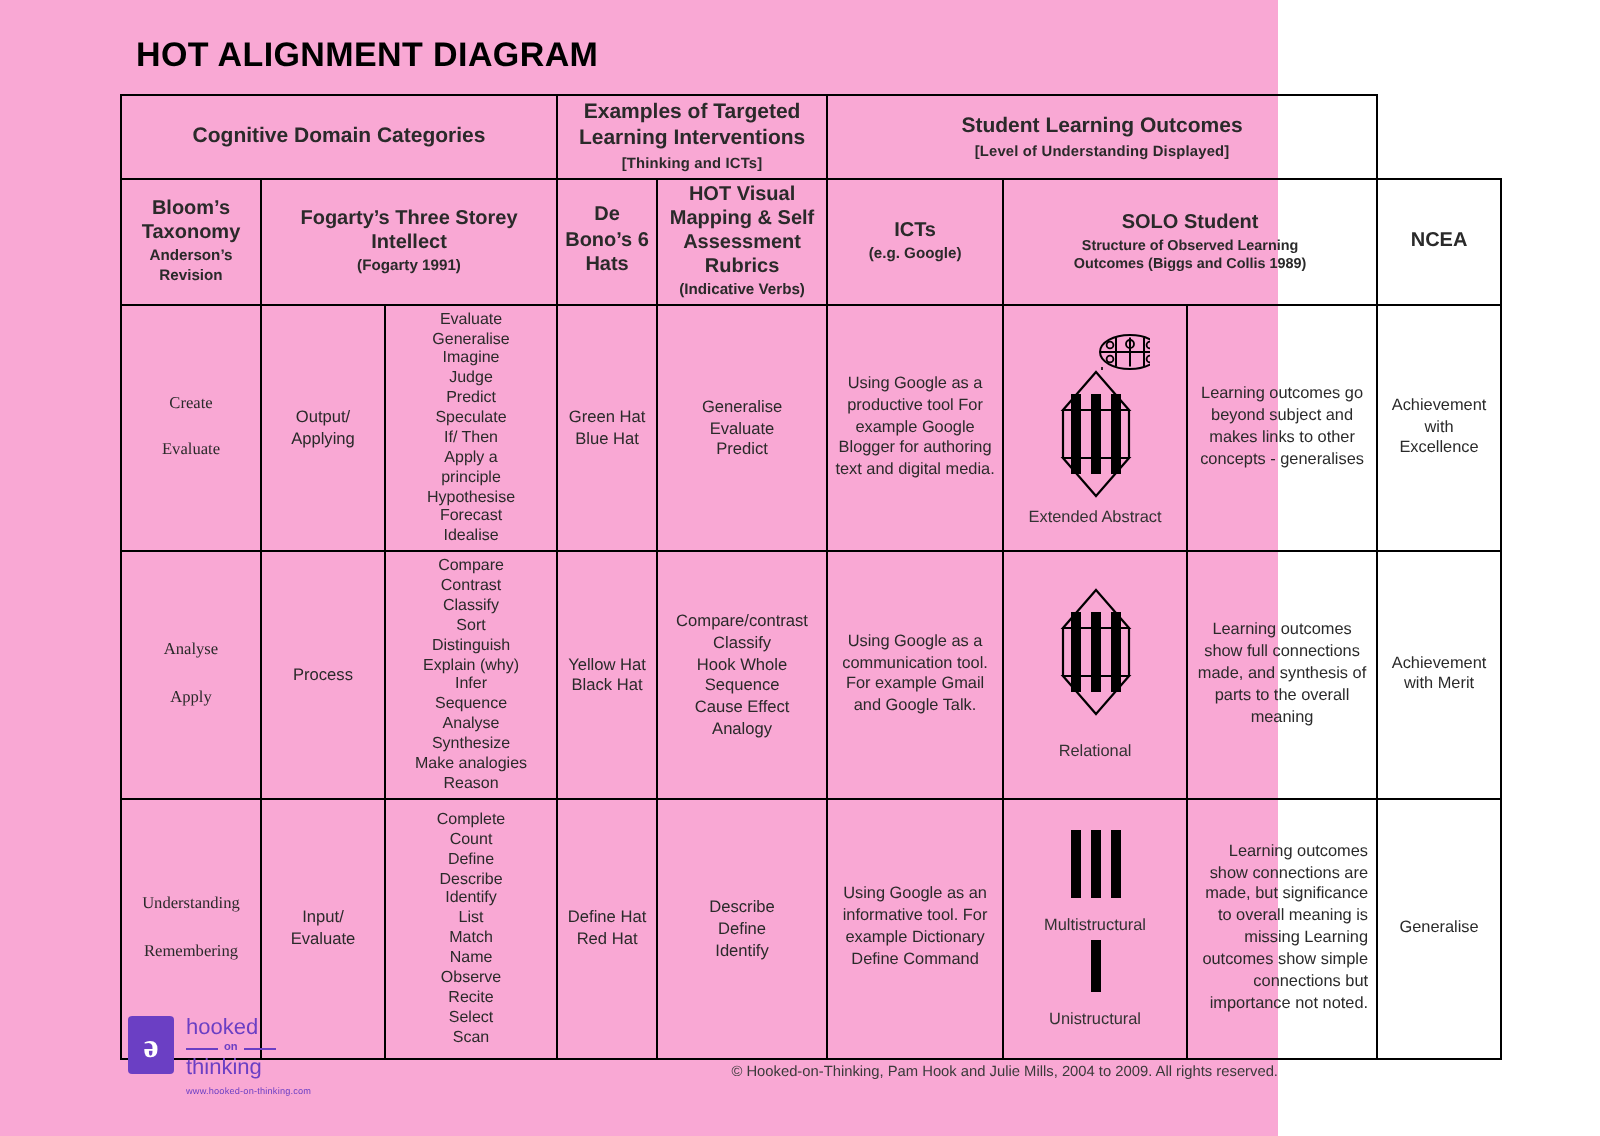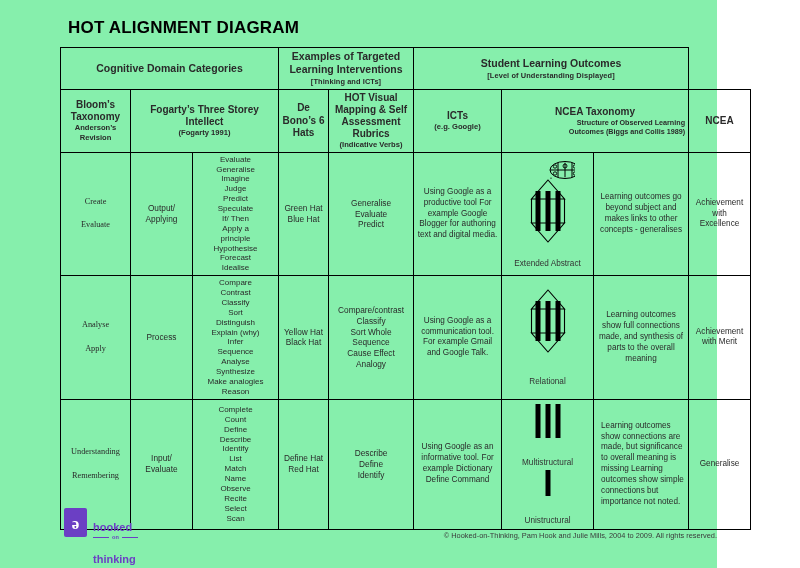--- a/index.html
+++ b/index.html
@@ -8,23 +8,23 @@
     padding: 0;
     width: 800px;
     height: 568px;
     background: #ffffff;
     font-family: "Liberation Sans", sans-serif;
     color: #1a1a1a;
     overflow: hidden;
   }
   #page {
     position: relative;
-    width: 717px;
+    width: 639px;
     height: 568px;
-    background: #86efac;
+    background: #f9a8d4;
   }
   .doc-title {
     position: absolute;
     left: 68px;
     top: 18px;
     font-size: 17px;
     font-weight: bold;
     letter-spacing: 0.2px;
     color: #000;
   }
@@ -70,21 +70,20 @@
     display: block;
     font-size: 7.6px;
     font-weight: bold;
     line-height: 1.25;
   }
   .colhead .sm2 {
     display: block;
     font-size: 7.2px;
     font-weight: bold;
     line-height: 1.25;
-    text-align: right;
   }
   
   .cell {
     font-size: 8.1px;
     line-height: 1.32;
     color: #333;
   }
   .cell.pad { font-size: 8.3px; }
   .verbs {
     font-size: 8.0px;
@@ -93,28 +92,28 @@
     padding-bottom: 2px;
   }
   .two-line span { display: block; font-family: Liberation Serif, serif; }
   .two-line .gap { height: 13px; }
   .para {
     font-size: 8.2px;
     line-height: 1.33;
     text-align: center;
     padding: 0 5px;
   }
-  .para.left { text-align: left; padding-left: 7px; padding-right: 4px; }
+  .para.left { text-align: right; padding-left: 7px; padding-right: 4px; }
   
   .solo-cell { padding: 4px 2px 4px 2px; }
   .solo-unit { position: relative; }
   .solo-label {
     font-size: 8.2px;
     color: #333;
-    margin-top: 14px;
+    margin-top: 3px;
     line-height: 1.2;
   }
   .bars { display: block; margin: 0 auto; }
   
   .logo-wrap {
     position: absolute;
     left: 64px;
     top: 508px;
     display: flex;
     align-items: flex-start;
@@ -134,24 +133,23 @@
     transform: translate(-50%,-50%);
     color: #ffffff;
     font-size: 17px;
     font-weight: bold;
     font-family: "Liberation Serif", serif;
     line-height: 1;
   }
   .logo-text { margin-left: 6px; }
   .logo-text .l1, .logo-text .l3 {
     color: #6b3fc4;
-    font-weight: bold;
+    font-weight: normal;
     font-size: 11px;
     line-height: 1.12;
-    margin-top: 13px;
   }
   .logo-text .l2 {
     display: flex;
     align-items: center;
     gap: 3px;
     margin: 1px 0;
   }
   .logo-text .l2 .rule {
     height: 1px;
     background: #6b3fc4;
@@ -229,21 +227,21 @@
         </td>
         <td class="colhead">
           <span>HOT Visual Mapping &amp; Self Assessment Rubrics</span>
           <span class="sm">(Indicative Verbs)</span>
         </td>
         <td class="colhead">
           <span>ICTs</span>
           <span class="sm">(e.g. Google)</span>
         </td>
         <td class="colhead" colspan="2">
-          <span>NCEA Taxonomy</span>
+          <span>SOLO Student</span>
           <span class="sm2">Structure of Observed Learning</span>
           <span class="sm2">Outcomes (Biggs and Collis 1989)</span>
         </td>
         <td class="colhead">
           <span>NCEA</span>
         </td>
       </tr>
 
     <tr style="height: 118px;">
           <td class="cell pad two-line">
@@ -332,21 +330,21 @@
             <div>Make analogies</div>
             <div>Reason</div>
           </td>
           <td class="cell pad">
             <div>Yellow Hat</div>
             <div>Black Hat</div>
           </td>
           <td class="cell pad">
             <div>Compare/contrast</div>
             <div>Classify</div>
-            <div>Sort Whole</div>
+            <div>Hook Whole</div>
             <div>Sequence</div>
             <div>Cause Effect</div>
             <div>Analogy</div>
           </td>
           <td class="para">Using Google as a communication tool. For example Gmail and Google Talk.</td>
           <td class="solo-cell">
             <div class="solo-unit">
               <svg width="54" height="74" viewBox="0 0 54 74" class="bars">
                 <rect x="14.5" y="12" width="5" height="40" fill="#000"></rect>
                 <rect x="24.5" y="12" width="5" height="40" fill="#000"></rect>

